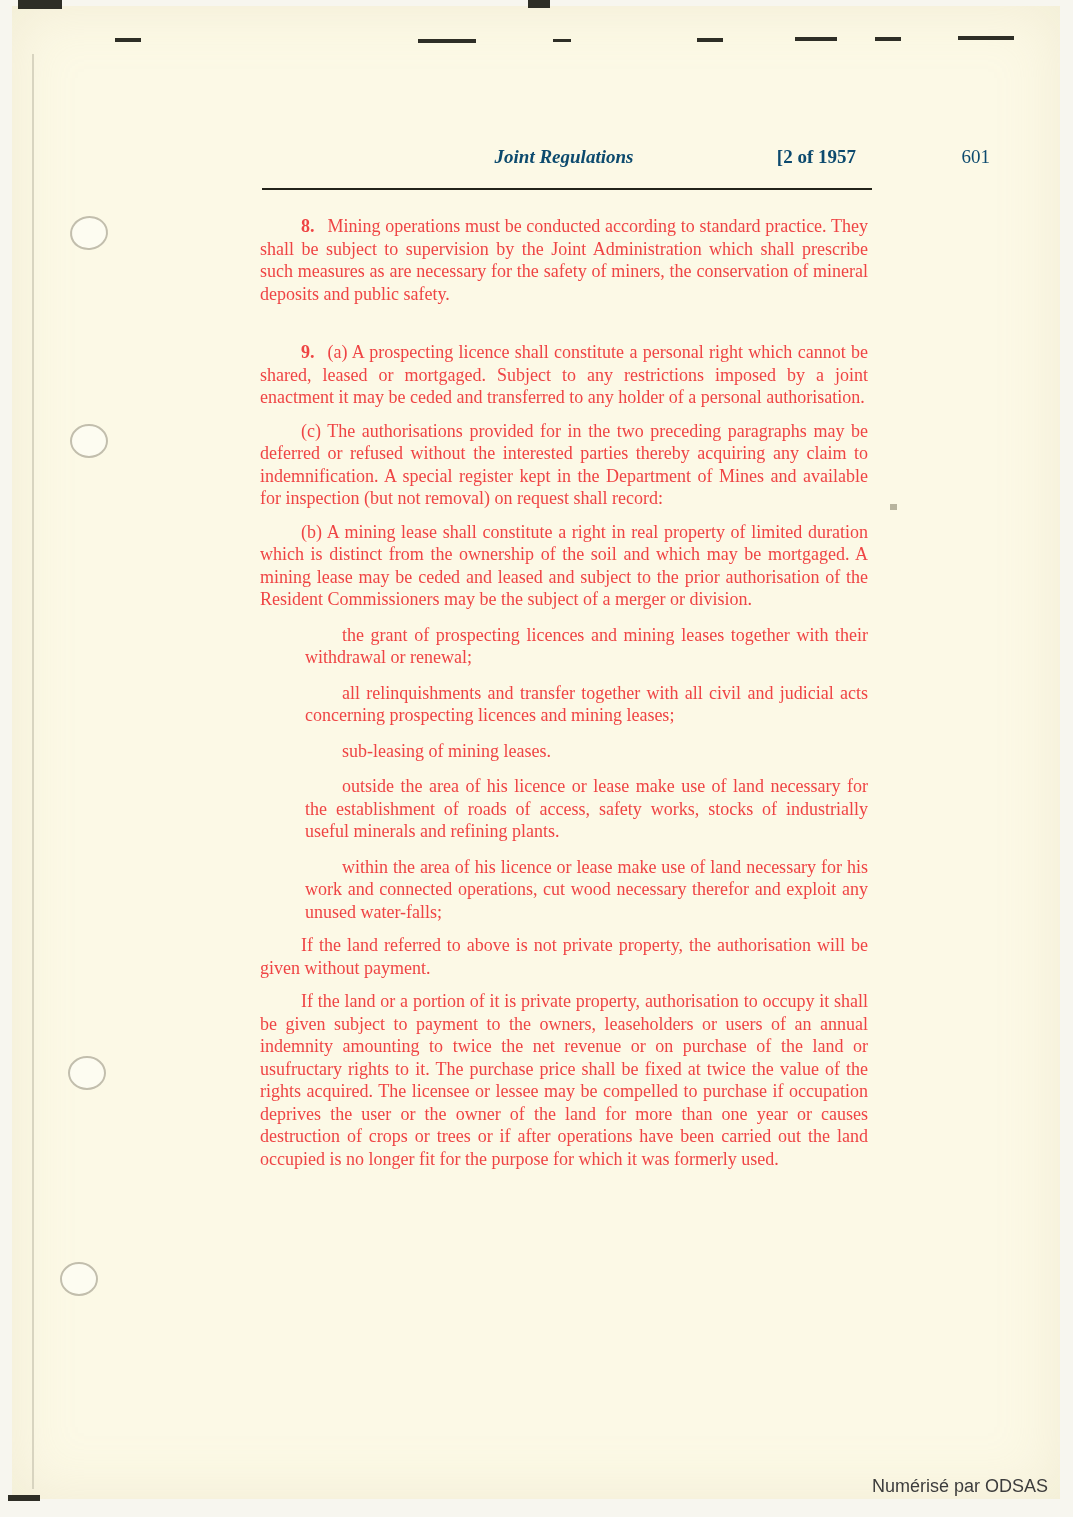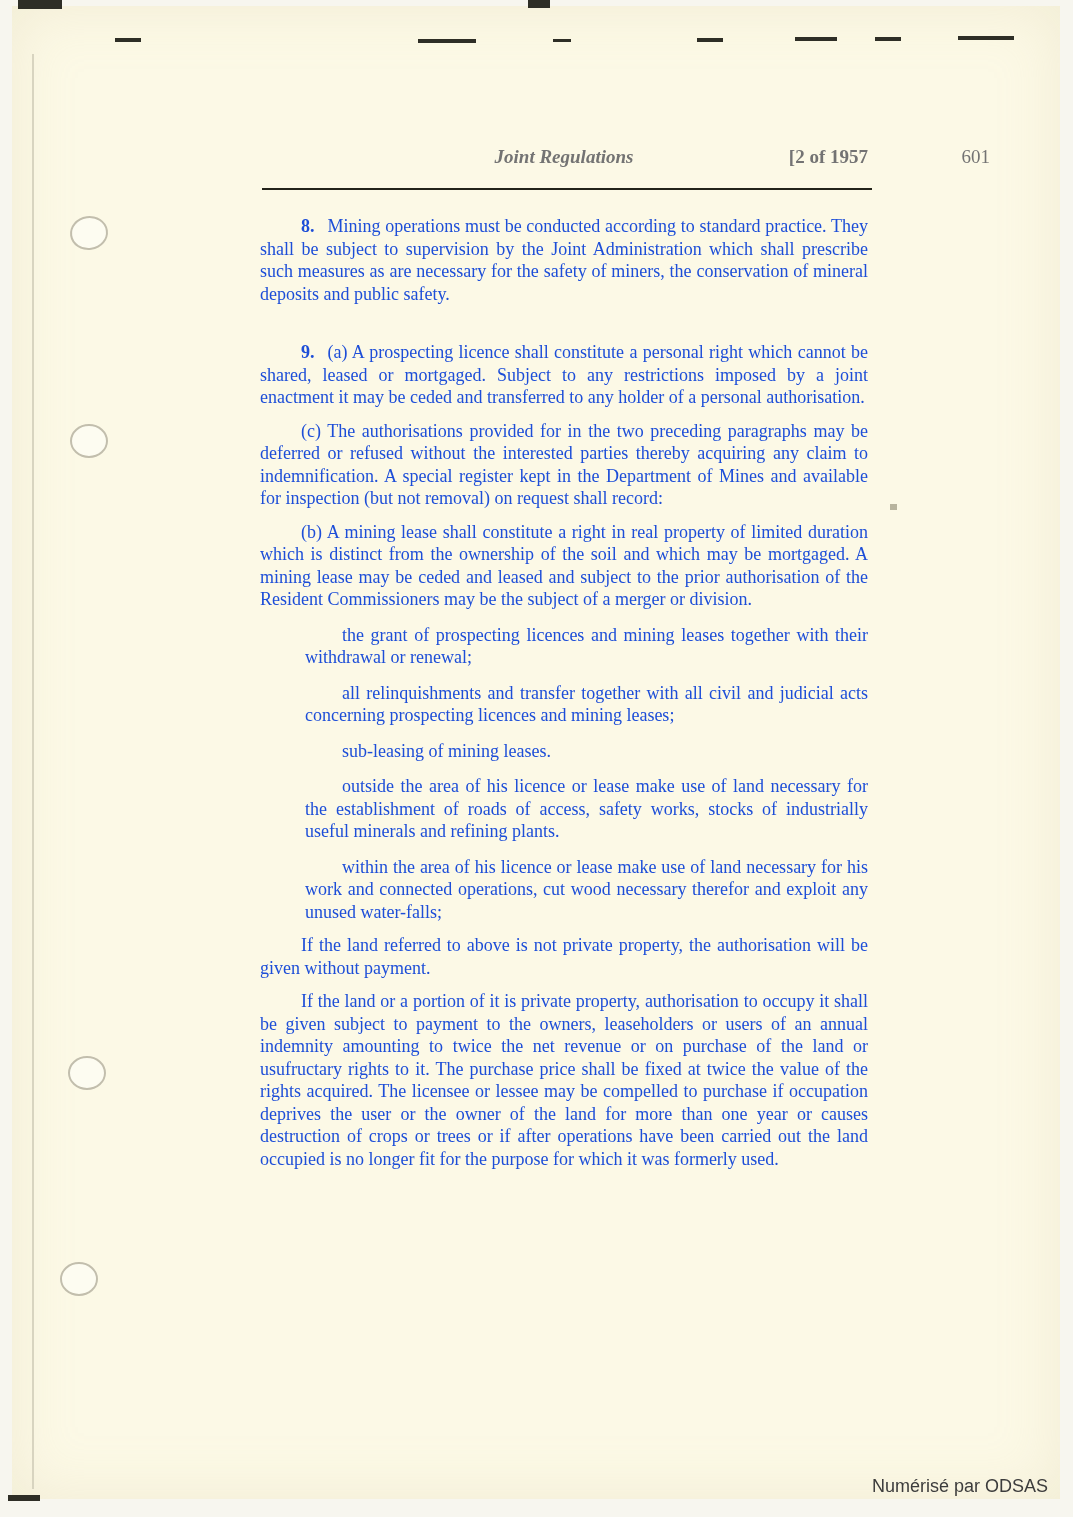--- a/index.html
+++ b/index.html
@@ -43,45 +43,45 @@
     background: #fdfcf1;
   }
   .p1 { left: 58px; top: 210px; transform: rotate(-8deg); }
   .p2 { left: 58px; top: 418px; }
   .p3 { left: 56px; top: 1050px; }
   .p4 { left: 48px; top: 1256px; }
   
   .doc-header {
     position: absolute;
     left: 248px; top: 140px; width: 608px; height: 30px;
-    color: #737373;
+    color: #0c4a6e;
   }
   .doc-title {
     position: absolute; left: 50%; transform: translateX(-50%);
     font-size: 19px; font-weight: bold; font-style: italic;
     white-space: nowrap;
   }
   .doc-citation {
-    position: absolute; right: 0;
+    position: absolute; right: 12px;
     font-size: 19px; font-weight: bold; white-space: nowrap;
   }
   .doc-pagenum {
     position: absolute; right: -122px;
     font-size: 19px; font-weight: normal;
   }
   .rule {
     position: absolute;
     left: 250px; top: 182px; width: 610px; height: 2px;
     background: #23231a;
   }
   
   .doc-body {
     position: absolute;
     left: 248px; top: 198px; width: 608px;
-    color: #1d4ed8;
+    color: #ef4444;
   }
   .para {
     margin: 0; padding: 0;
     font-size: 18px; line-height: 22.5px;
     text-align: justify;
   }
   .para.body { text-indent: 41px; margin-top: 11px; }
   .para.sub  { margin-left: 45px; text-indent: 37px; margin-top: 13px; }
   .para.gap-section { margin-top: 36px; }
   .lead { font-weight: bold; margin-right: 13px; }

